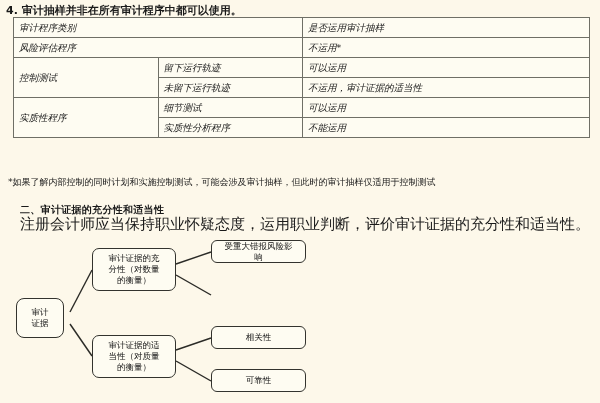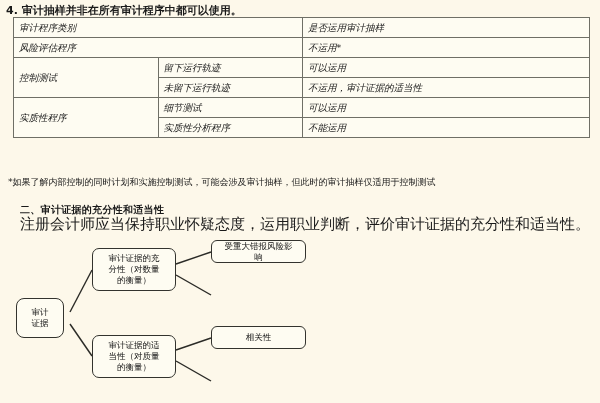--- a/index.html
+++ b/index.html
@@ -198,13 +198,14 @@
 
   <div class="node node-l2a">审计证据的充分性（对数量的衡量）</div>
 
   <div class="node node-l2b">审计证据的适当性（对质量的衡量）</div>
 
   <div class="node node-leaf leaf1">受重大错报风险影响</div>
 
 
   <div class="node node-leaf leaf3">相关性</div>
 
+  <div class="node node-leaf leaf4">可靠性</div>
 </div>
 
 </body></html>

